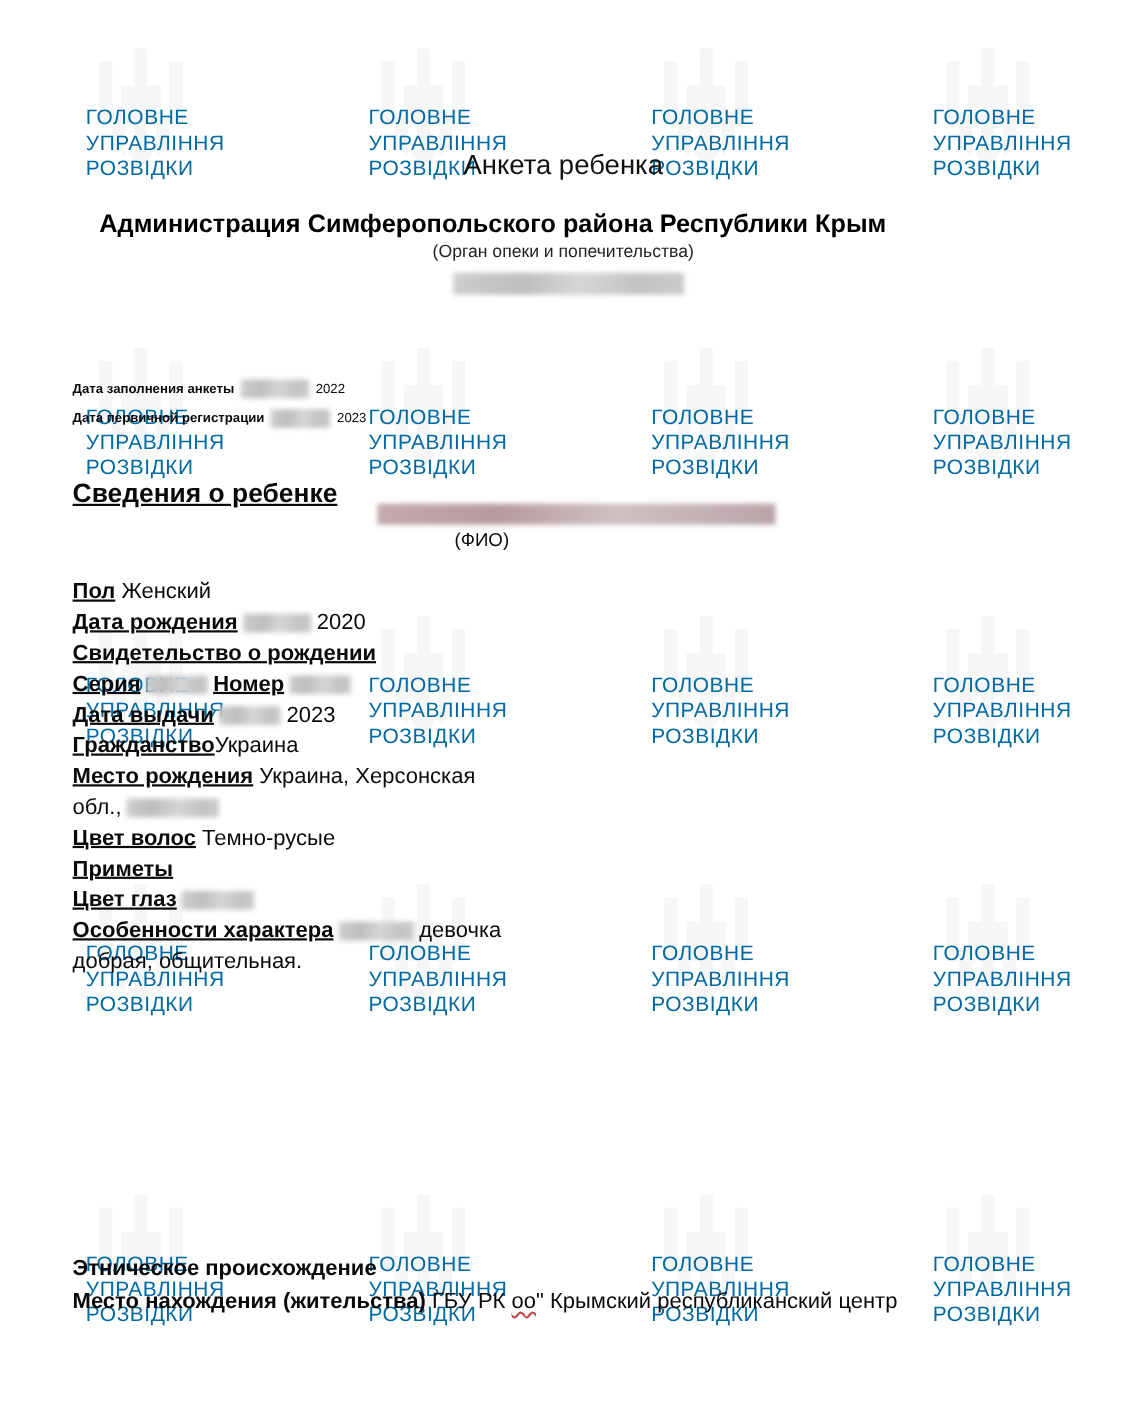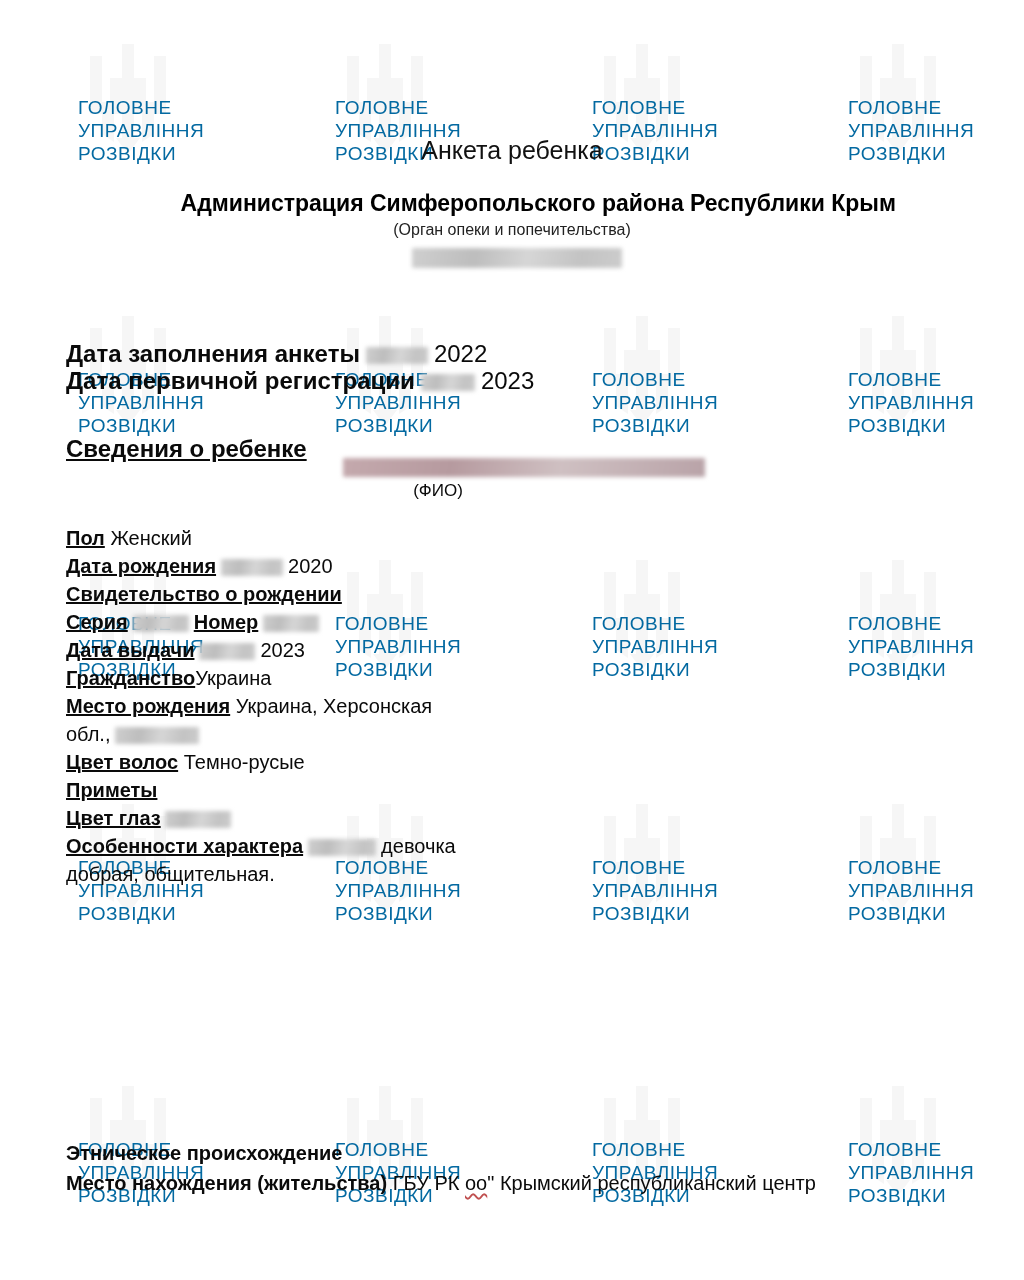--- a/index.html
+++ b/index.html
@@ -63,21 +63,21 @@
     width: 1024px;
     text-align: center;
     font-size: 25px;
     color: #111;
   }
   .org {
     position: absolute;
     top: 190px;
     left: 0;
     width: 896px;
-    text-align: right;
+    text-align: center;
     font-size: 23px;
     font-weight: bold;
     color: #000;
   }
   .org-sub {
     position: absolute;
     top: 221px;
     left: 0;
     width: 1024px;
     text-align: center;
@@ -102,21 +102,21 @@
     top: 248px;
     left: 412px;
     width: 210px;
     height: 20px;
   }
 
   .block-dates {
     position: absolute;
     top: 340px;
     left: 66px;
-    font-size: 24px;
+    font-size: 12px;
     line-height: 27px;
   }
 
   .section-head {
     position: absolute;
     top: 424px;
     left: 66px;
     font-size: 24px;
     font-weight: bold;
     text-decoration: underline;

